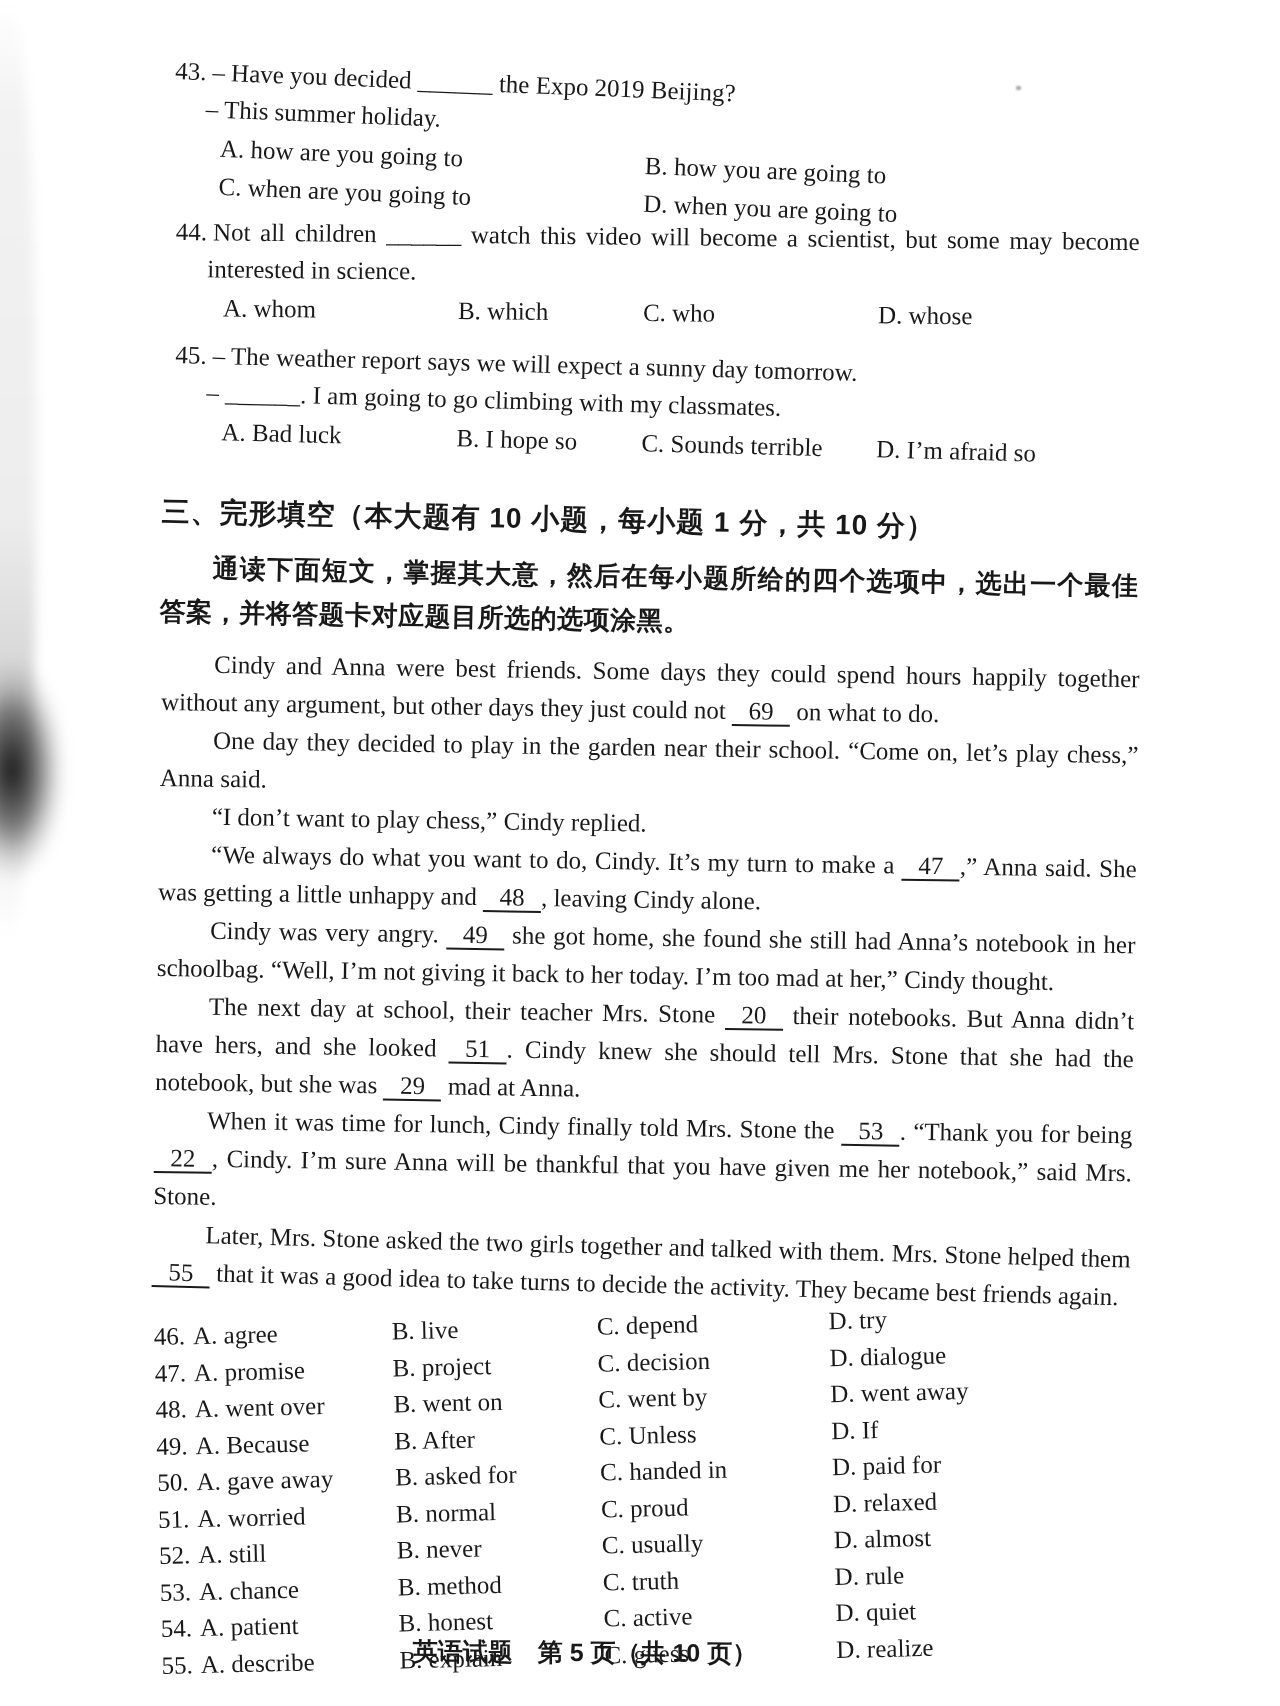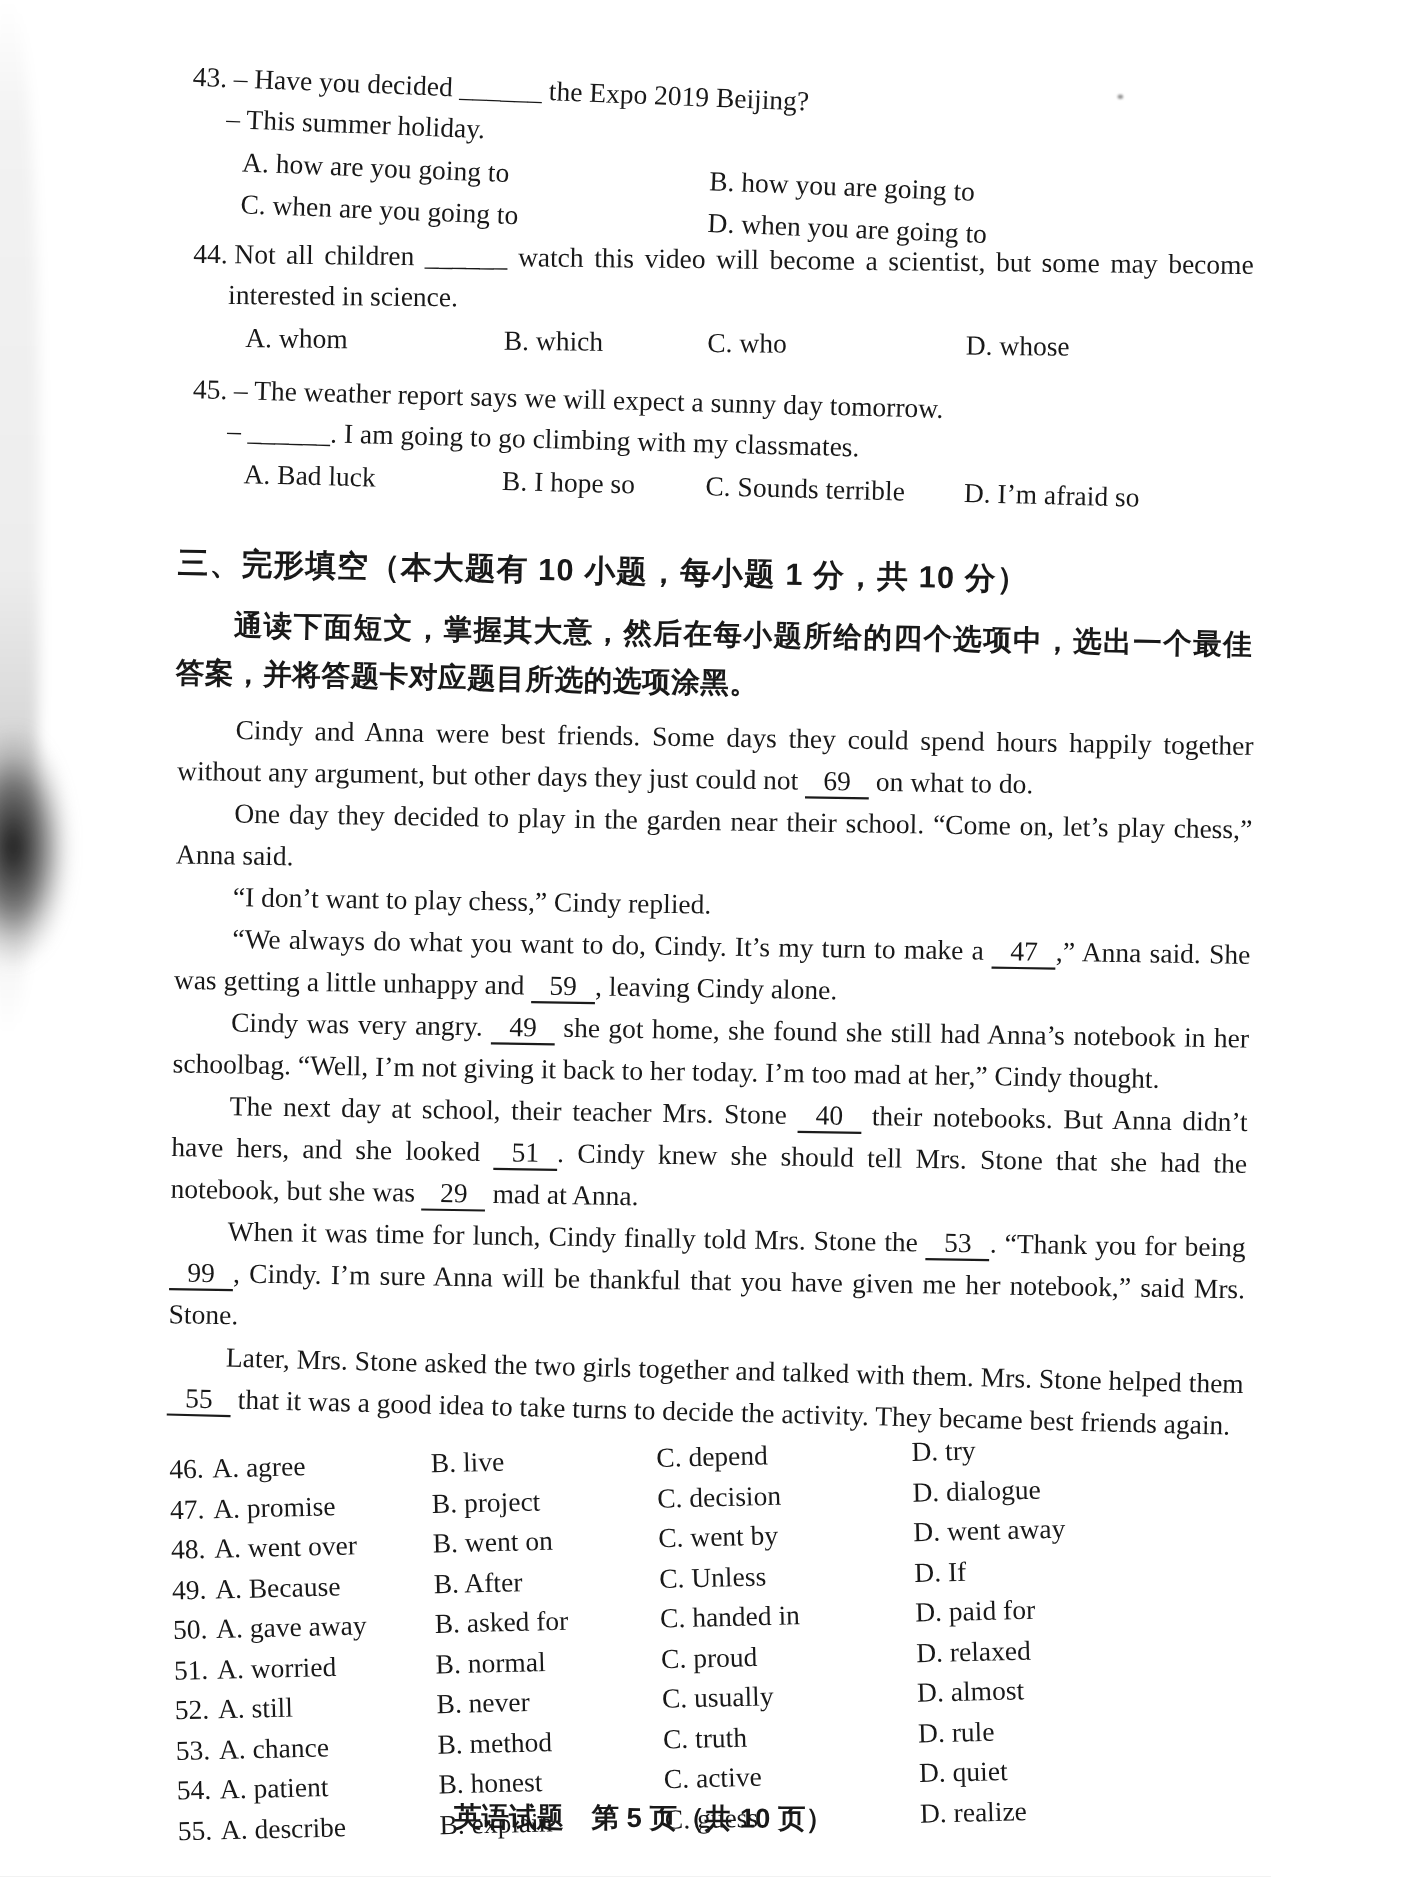--- a/index.html
+++ b/index.html
@@ -126,24 +126,24 @@
 
     <section class="cloze-head">
       <h2 class="cn cloze-heading">三、完形填空（本大题有 10 小题，每小题 1 分，共 10 分）</h2>
       <p class="cn cloze-instructions">通读下面短文，掌握其大意，然后在每小题所给的四个选项中，选出一个最佳答案，并将答题卡对应题目所选的选项涂黑。</p>
     </section>
 
     <section class="passage" id="passage">
         <p class="ppara">Cindy and Anna were best friends. Some days they could spend hours happily together without any argument, but other days they just could not <span class="blank">69</span> on what to do.</p>
         <p class="ppara">One day they decided to play in the garden near their school. “Come on, let’s play chess,” Anna said.</p>
         <p class="ppara">“I don’t want to play chess,” Cindy replied.</p>
-        <p class="ppara">“We always do what you want to do, Cindy. It’s my turn to make a <span class="blank">47</span>,” Anna said. She was getting a little unhappy and <span class="blank">59</span>, leaving Cindy alone.</p>
+        <p class="ppara">“We always do what you want to do, Cindy. It’s my turn to make a <span class="blank">47</span>,” Anna said. She was getting a little unhappy and <span class="blank">48</span>, leaving Cindy alone.</p>
         <p class="ppara">Cindy was very angry. <span class="blank">49</span> she got home, she found she still had Anna’s notebook in her schoolbag. “Well, I’m not giving it back to her today. I’m too mad at her,” Cindy thought.</p>
-        <p class="ppara">The next day at school, their teacher Mrs. Stone <span class="blank">40</span> their notebooks. But Anna didn’t have hers, and she looked <span class="blank">51</span>. Cindy knew she should tell Mrs. Stone that she had the notebook, but she was <span class="blank">29</span> mad at Anna.</p>
-        <p class="ppara">When it was time for lunch, Cindy finally told Mrs. Stone the <span class="blank">53</span>. “Thank you for being <span class="blank">99</span>, Cindy. I’m sure Anna will be thankful that you have given me her notebook,” said Mrs. Stone.</p>
+        <p class="ppara">The next day at school, their teacher Mrs. Stone <span class="blank">20</span> their notebooks. But Anna didn’t have hers, and she looked <span class="blank">51</span>. Cindy knew she should tell Mrs. Stone that she had the notebook, but she was <span class="blank">29</span> mad at Anna.</p>
+        <p class="ppara">When it was time for lunch, Cindy finally told Mrs. Stone the <span class="blank">53</span>. “Thank you for being <span class="blank">22</span>, Cindy. I’m sure Anna will be thankful that you have given me her notebook,” said Mrs. Stone.</p>
         <p class="ppara">Later, Mrs. Stone asked the two girls together and talked with them. Mrs. Stone helped them <span class="blank">55</span> that it was a good idea to take turns to decide the activity. They became best friends again.</p>
       </section>
 
     <section class="cloze-options" id="cloze-options">
         <div class="copt-row">
           <span class="copt"><span class="cnum">46.</span>A. agree</span>
           <span class="copt">B. live</span>
           <span class="copt">C. depend</span>
           <span class="copt">D. try</span>
         </div>

